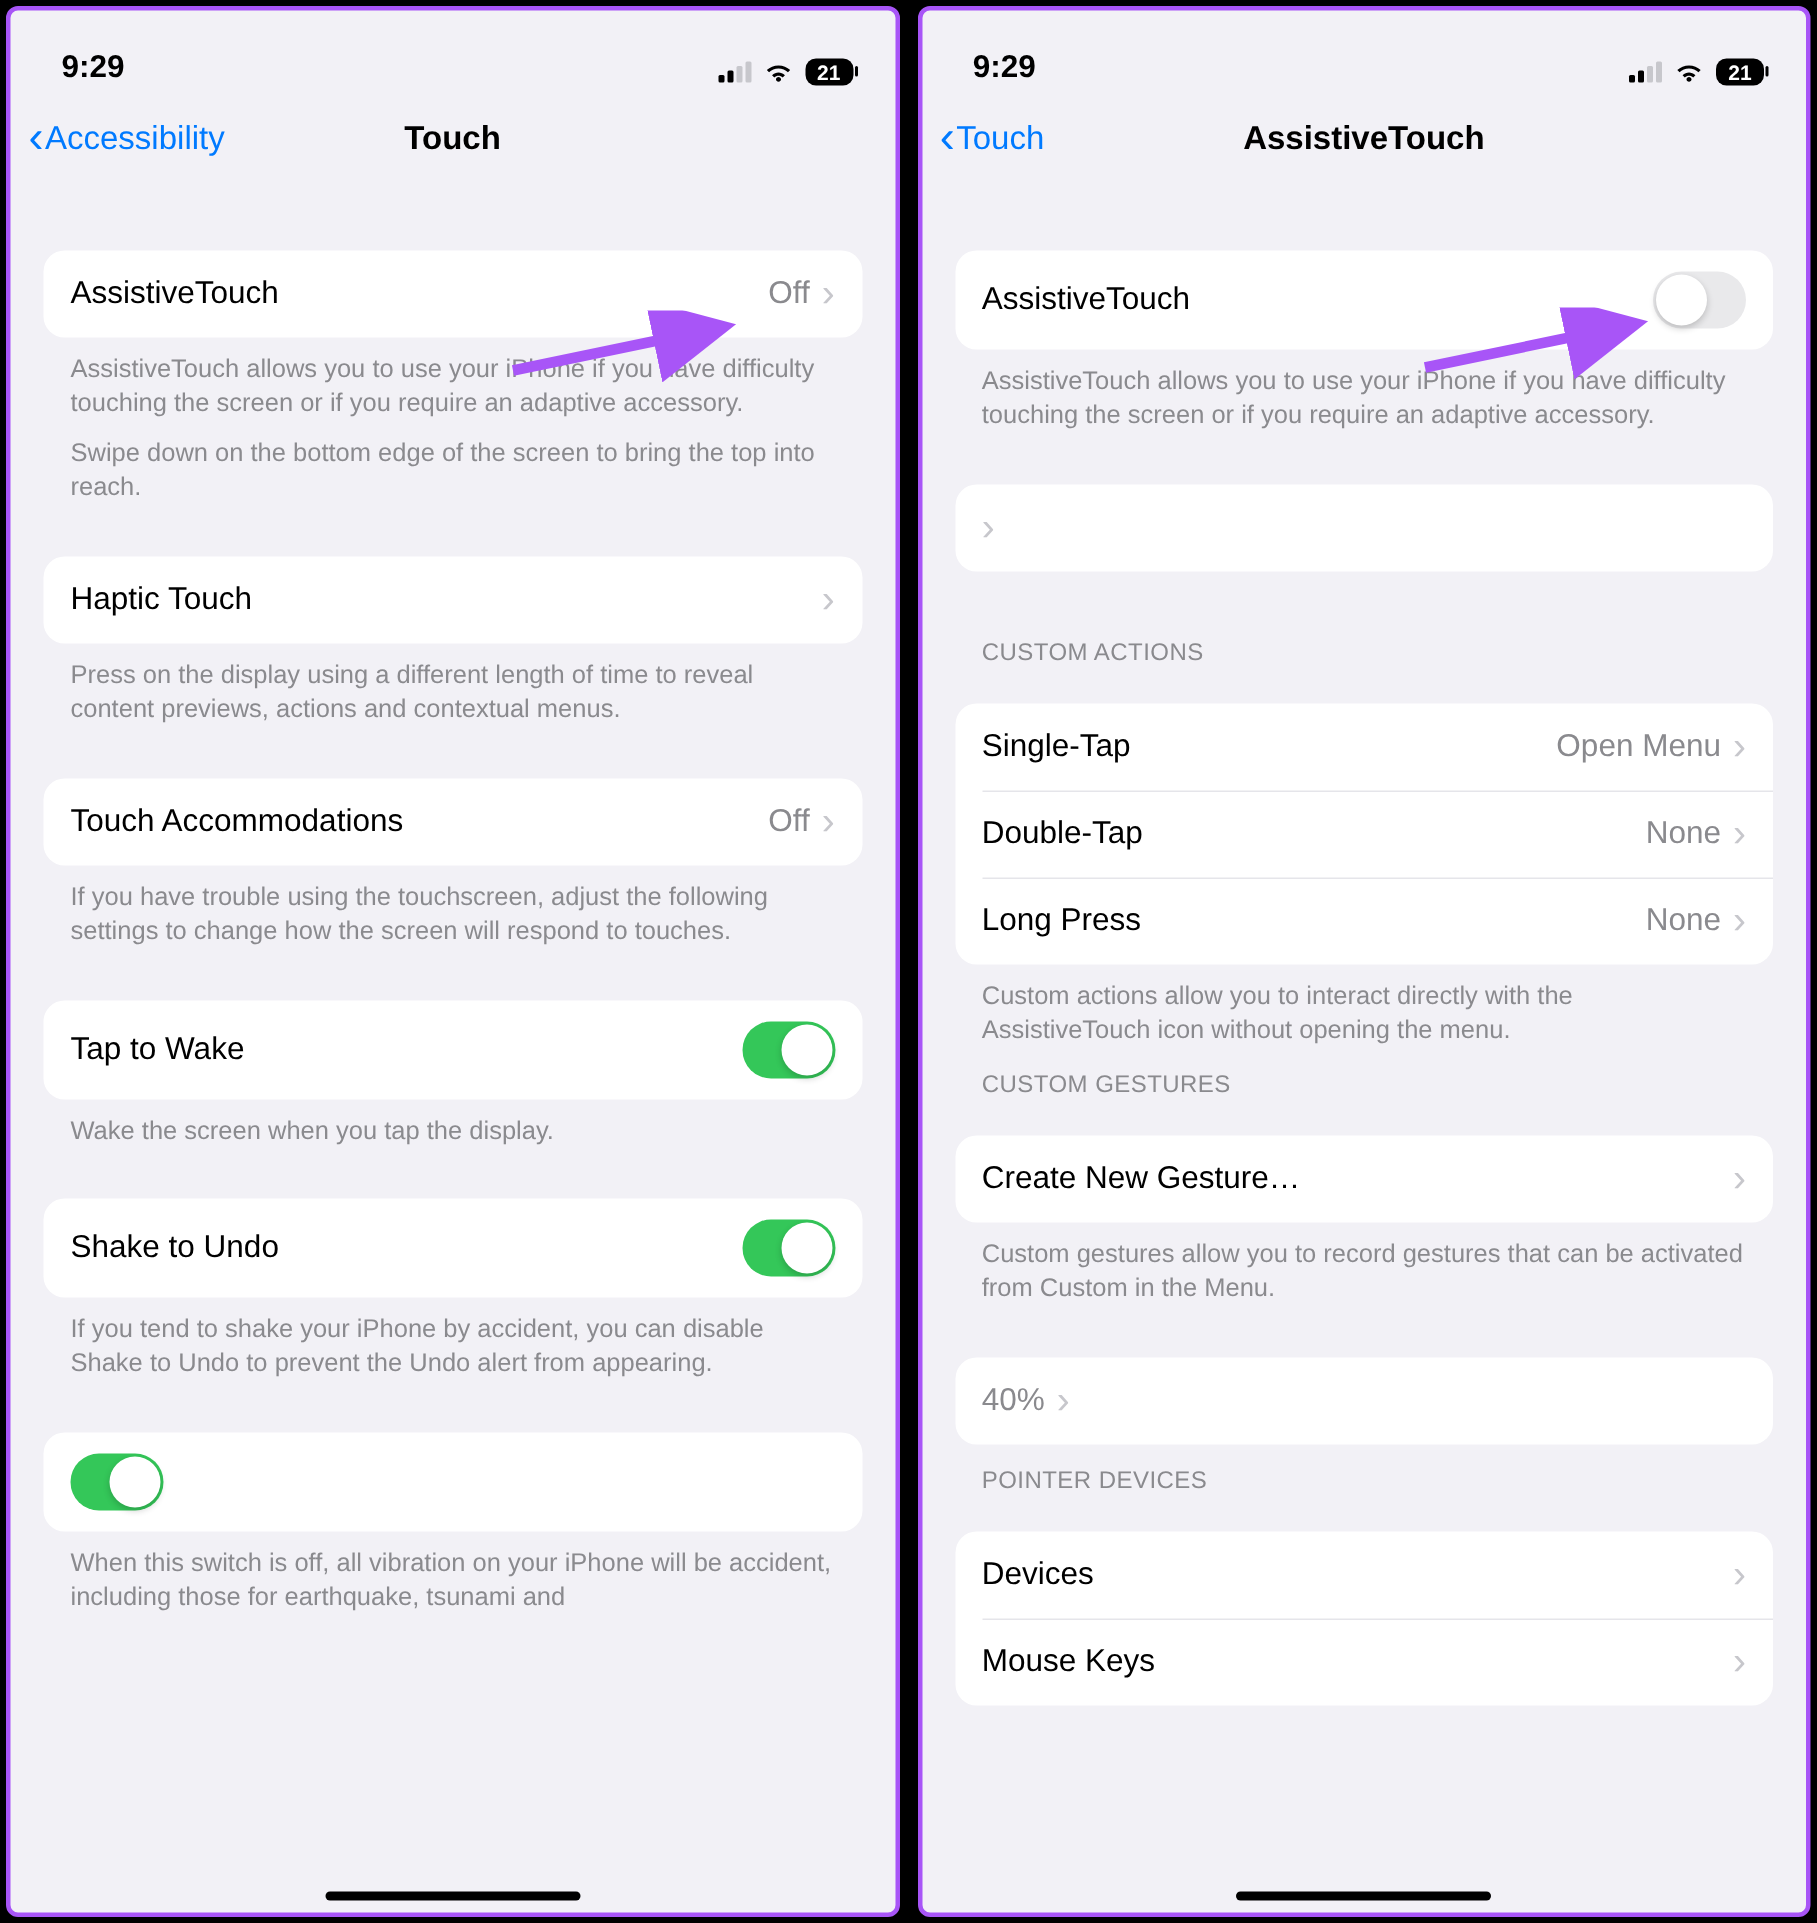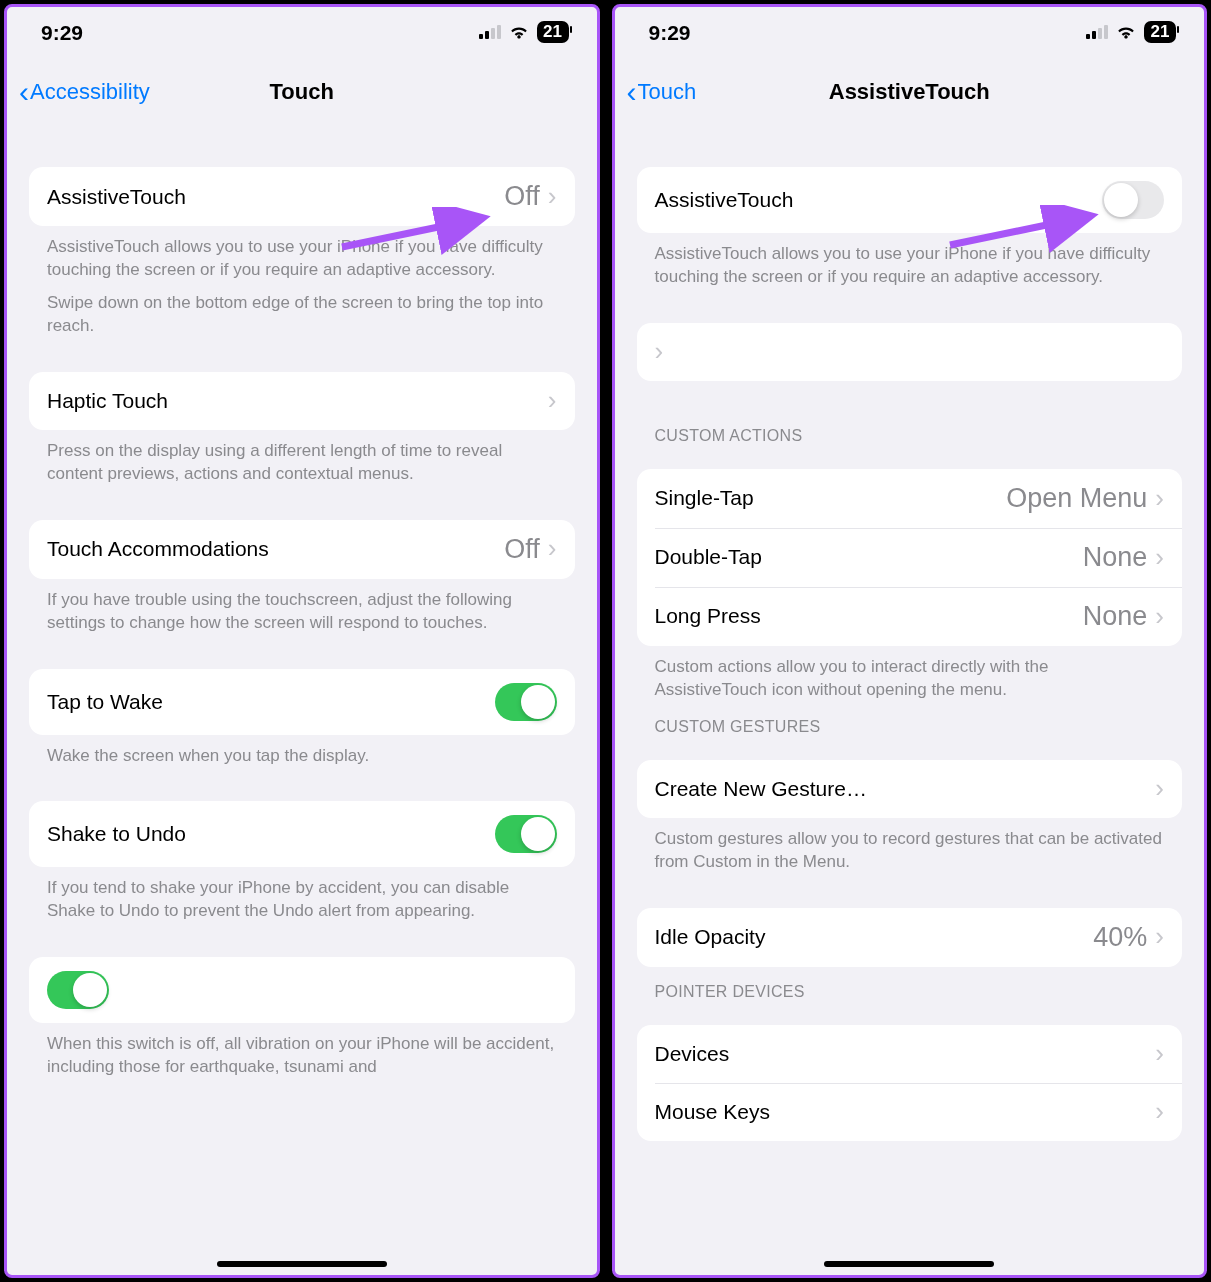--- a/index.html
+++ b/index.html
@@ -19,21 +19,21 @@
     width: 600px;
     height: 1274px;
     overflow: hidden;
     position: relative;
     display: flex;
     flex-direction: column;
   }
   .status-bar {
     display: flex;
     justify-content: space-between;
-    align-items: flex-start;
+    align-items: flex-end;
     padding: 14px 28px 6px 34px;
     height: 56px;
   }
   .status-time { font-size: 21px; font-weight: 600; }
   .status-icons { display: flex; gap: 7px; align-items: center; }
   .nav-bar {
     display: flex;
     align-items: center;
     padding: 16px 16px 18px 12px;
     position: relative;
@@ -88,21 +88,21 @@
     position: relative;
   }
   .row + .row::before {
     content: "";
     position: absolute;
     top: 0; left: 18px; right: 0;
     height: 1px;
     background: #e5e5ea;
   }
   .row-label { flex: 1; font-size: 21px; color: #000; }
-  .row-value { color: #8a8a8e; font-size: 27px; margin-right: 8px; }
+  .row-value { color: #8a8a8e; font-size: 21px; margin-right: 8px; }
   .footer-text {
     color: #8a8a8e;
     font-size: 17px;
     padding: 10px 18px 0 18px;
     line-height: 1.35;
   }
   .chevron-right {
     color: #c7c7cc;
     font-size: 26px;
     font-weight: 400;
@@ -132,21 +132,21 @@
     pointer-events: none;
     z-index: 10;
   }
   .signal-bars { display: flex; align-items: flex-end; gap: 2px; height: 14px;}
   .signal-bars span { width: 4px; background: #000; border-radius:1px;}
   .signal-bars span:nth-child(1){height:5px;}
   .signal-bars span:nth-child(2){height:8px;}
   .signal-bars span:nth-child(3){height:11px;background:#c7c7cc;}
   .signal-bars span:nth-child(4){height:14px;background:#c7c7cc;}
   .battery-badge {
-    background:#000;color:#fff;font-size:17px;font-weight:700;
+    background:#000;color:#fff;font-size:14px;font-weight:700;
     border-radius:7px;padding:1px 5px;position:relative;min-width:32px;text-align:center;
   }
   .battery-badge::after{content:"";position:absolute;right:-3px;top:5px;width:2px;height:7px;background:#000;border-radius:1px;}
   .home-indicator{
     position:absolute;bottom:8px;left:50%;transform:translateX(-50%);
     width:170px;height:6px;background:#000;border-radius:3px;
   }
 </style>
 </head>
 <body>
@@ -303,21 +303,20 @@
     <div class="group tight">
       <div class="row">
         <div class="row-label">Create New Gesture…</div>
         <span class="chevron-right">›</span>
       </div>
     </div>
     <div class="footer-text">Custom gestures allow you to record gestures that can be activated from Custom in the Menu.</div>
 
     <div class="group">
       <div class="row">
-        <div class="row-label">Idle Opacity</div>
         <div class="row-value">40%</div>
         <span class="chevron-right">›</span>
       </div>
     </div>
 
     <div class="section-header">POINTER DEVICES</div>
     <div class="group tight">
       <div class="row">
         <div class="row-label">Devices</div>
         <span class="chevron-right">›</span>

